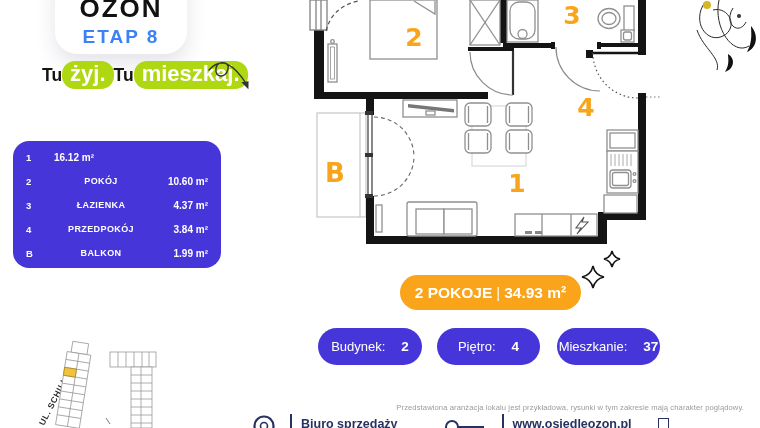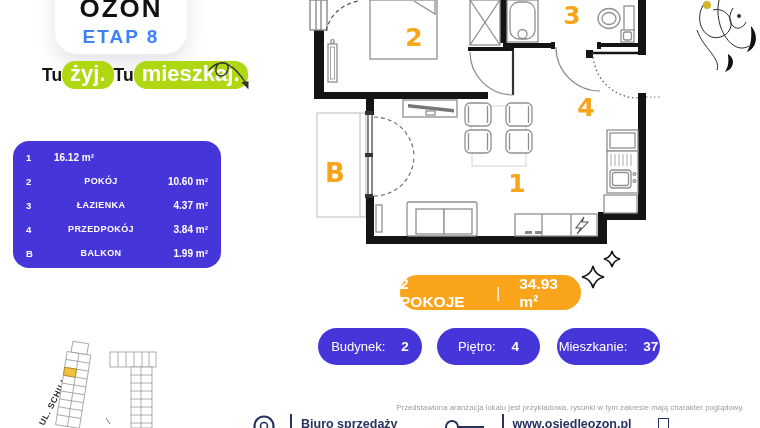--- a/index.html
+++ b/index.html
@@ -37,21 +37,21 @@
   .t-num{width:18px;font-size:9.5px;font-weight:bold;flex:none;}
   .t-name{flex:1;text-align:center;font-size:9px;font-weight:bold;letter-spacing:.4px;line-height:1.25;}
   .t-area{width:50px;text-align:right;font-size:10px;font-weight:bold;flex:none;}
   
   .plan{position:absolute;left:305px;top:0;}
   .plan text{font-family:"DejaVu Sans","Liberation Sans",sans-serif;font-weight:bold;fill:#f9a51c;}
   
   .badge-orange{
     position:absolute;left:400px;top:275px;width:181px;height:35px;border-radius:18px;
     background:#f9a41b;color:#fff;display:flex;align-items:center;justify-content:center;
-    gap:19px;font-size:15.5px;font-weight:bold;
+    gap:4px;font-size:15.5px;font-weight:bold;
   }
   .badge-sep{font-weight:normal;font-size:15px;opacity:.95;}
   .pill-purple{
     position:absolute;top:328px;height:37px;border-radius:19px;background:#4636d9;color:#fff;
     display:flex;align-items:center;justify-content:center;font-size:13px;gap:16px;
   }
   .pill-purple b{font-size:13.5px;}
   #pill-1{left:318px;width:104px;}
   #pill-2{left:437px;width:103px;}
   #pill-3{left:557px;width:103px;text-align:center;}

